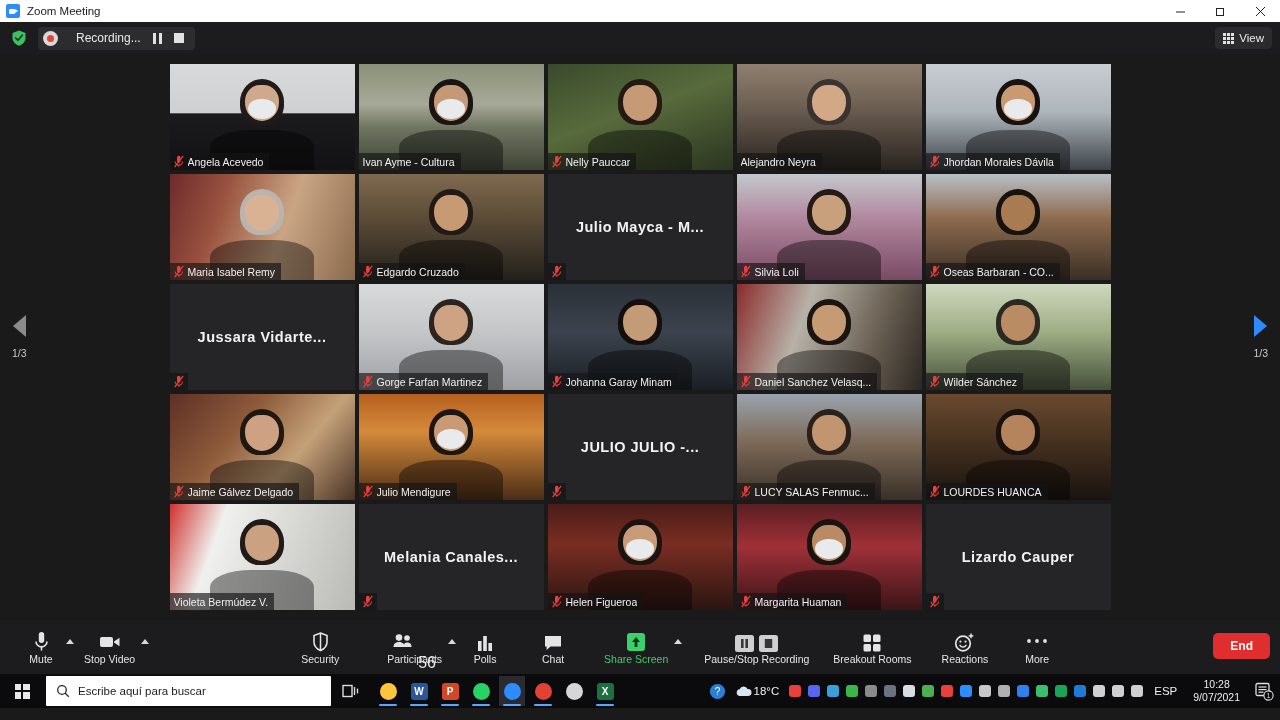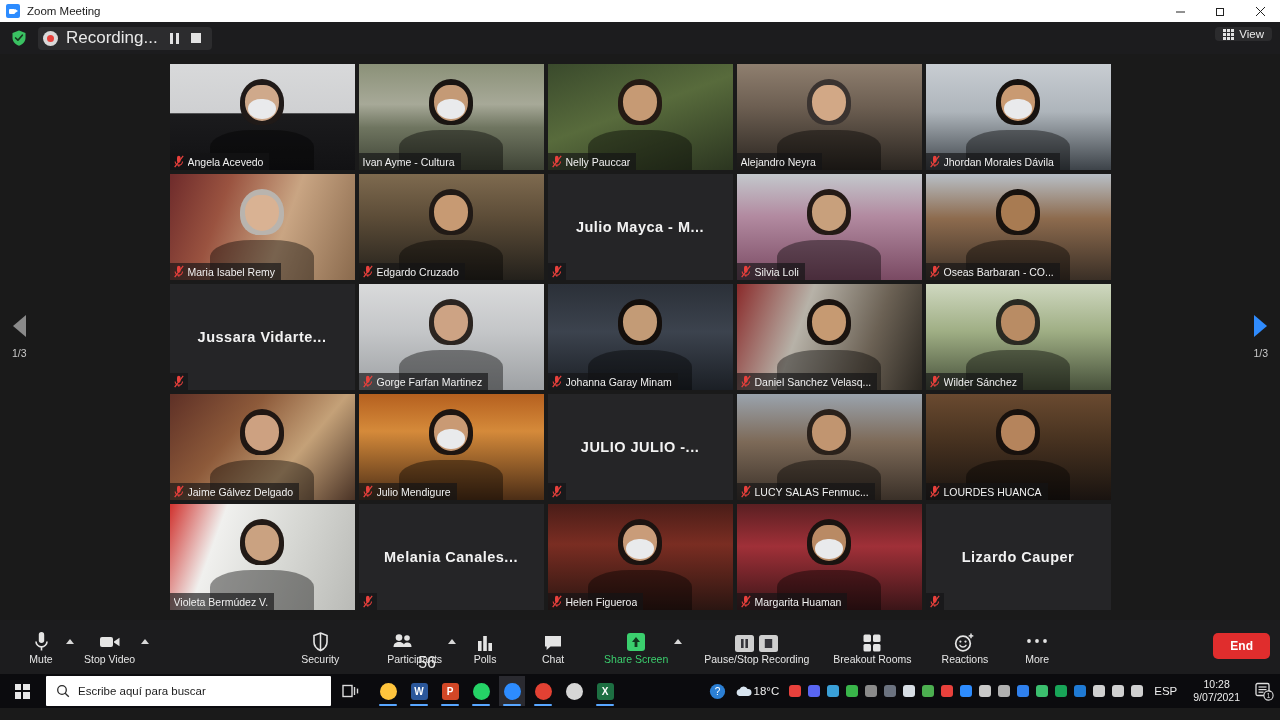--- a/index.html
+++ b/index.html
@@ -45,27 +45,27 @@
   }
   .rec-pill {
     display: flex; align-items: center; gap: 8px;
     background: #2c2c2e; border-radius: 4px; height: 23px; padding: 0 6px 0 5px;
   }
   .rec-dot-wrap {
     width: 15px; height: 15px; border-radius: 50%; background: #d9d9d9;
     display: flex; align-items: center; justify-content: center; flex: 0 0 auto;
   }
   .rec-dot { width: 7px; height: 7px; border-radius: 50%; background: #e8413c; }
-  .rec-text { font-size: 17px; color: #e8e8e8; white-space: nowrap; }
+  .rec-text { font-size: 12px; color: #e8e8e8; white-space: nowrap; margin-left: 10px; }
   .rec-ctrl { display: flex; align-items: center; gap: 3px; }
   .pause-ico { display: flex; gap: 2.5px; padding: 0 4px; }
   .pause-ico span { width: 3.5px; height: 11px; background: #e2e2e2; display: block; }
   .stop-ico { width: 10px; height: 10px; background: #e2e2e2; margin: 0 5px; }
   .view-btn {
-    position: absolute; right: 8px; top: 5px; height: 14px;
+    position: absolute; right: 8px; top: 5px; height: 22px;
     display: flex; align-items: center; gap: 5px; padding: 0 8px;
     background: #2b2b2d; border-radius: 4px;
   }
   .view-label { font-size: 11.5px; color: #eaeaea; }
   .grid-ico {
     width: 11px; height: 11px;
     display: grid; grid-template-columns: repeat(3,1fr); grid-template-rows: repeat(3,1fr); gap: 1px;
   }
   .grid-ico i { background: #e2e2e2; display: block; }
 

